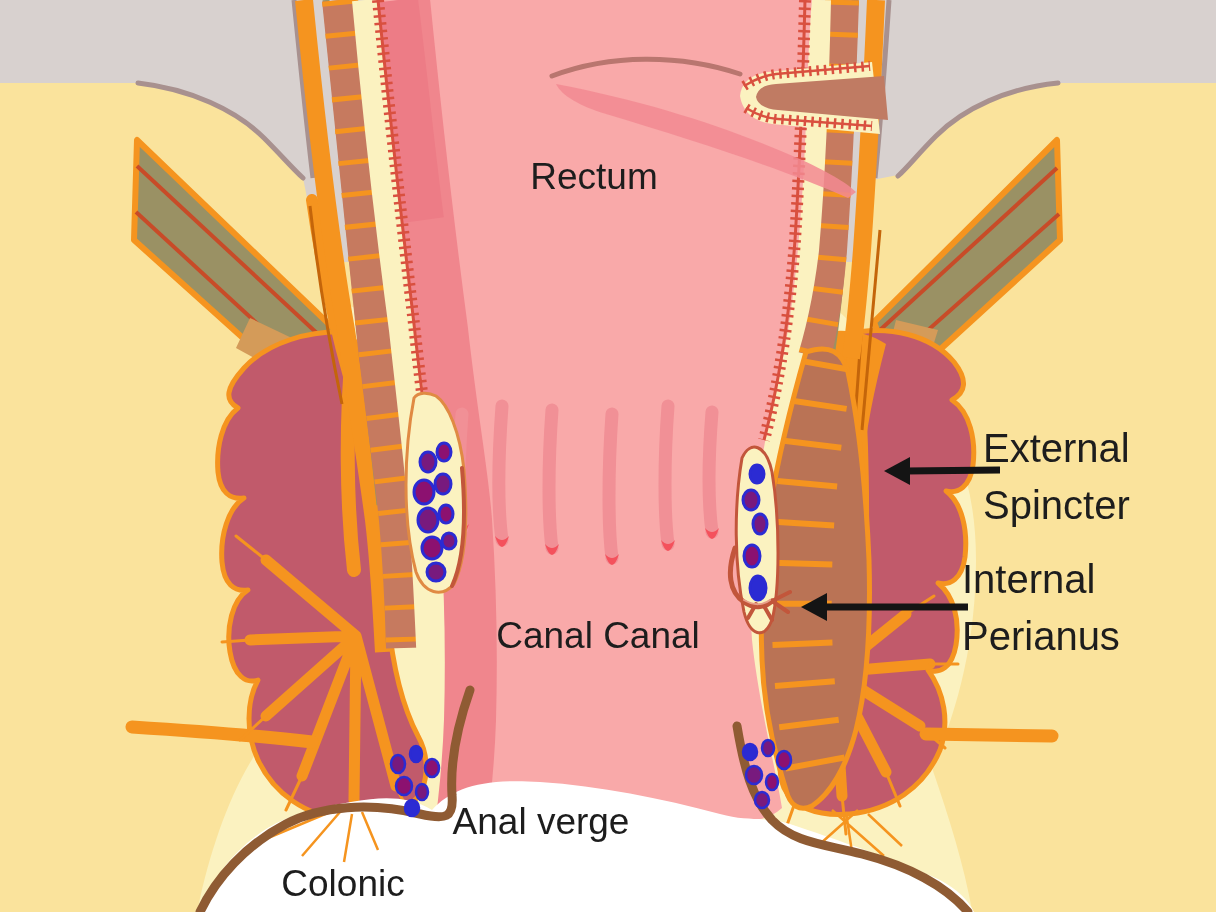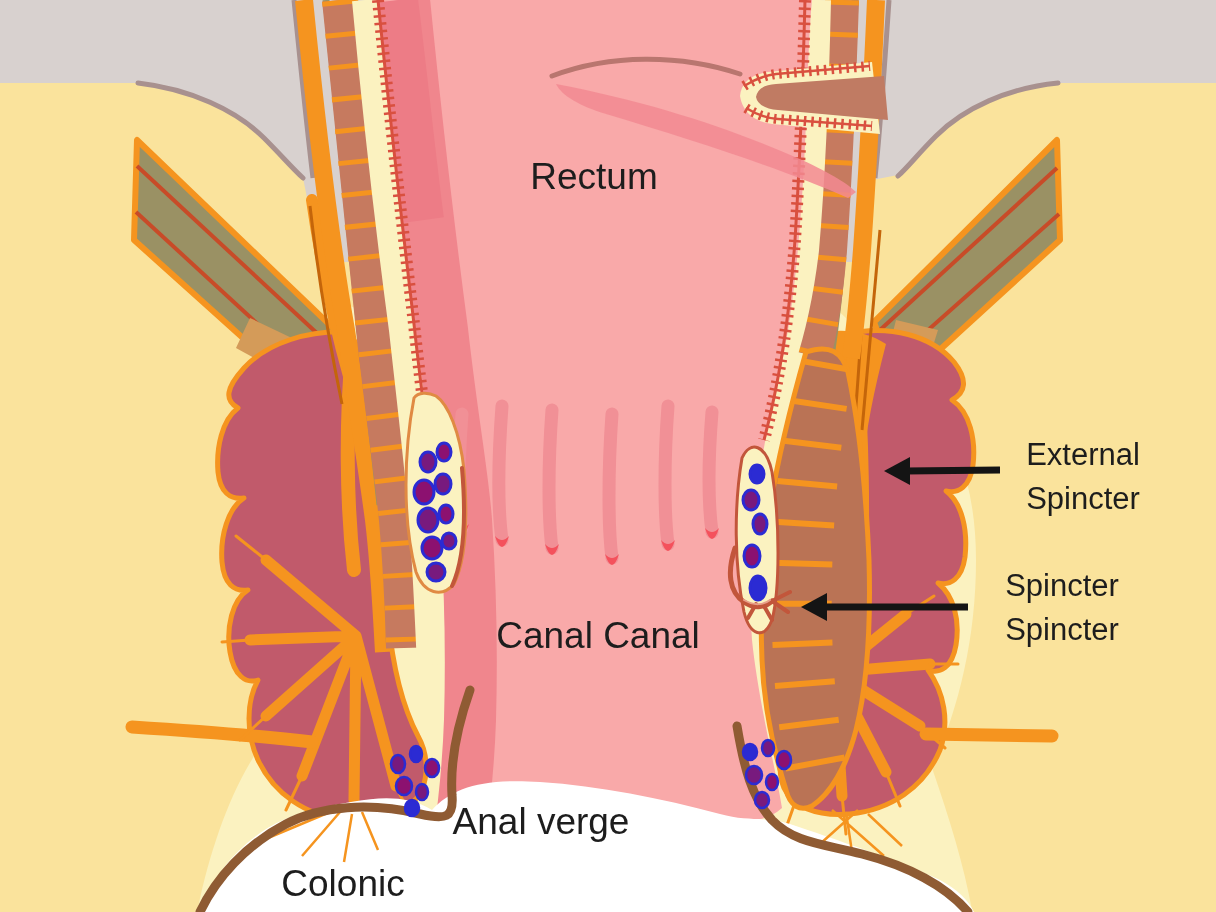--- a/index.html
+++ b/index.html
@@ -1,22 +1,22 @@
 <!DOCTYPE html>
 <html><head>
 <meta charset="utf-8">
 <style>
   html,body{margin:0;padding:0;background:#FAE39C;}
   #stage{position:relative;width:1216px;height:912px;overflow:hidden;
          font-family:"Liberation Sans", sans-serif;}
   #art{position:absolute;left:0;top:0;}
   .lbl{position:absolute;transform:translate(-50%,-50%);
        font-size:37px;line-height:1.42;color:#1d1d1d;
-       white-space:nowrap;text-align:center;user-select:none;}
-  .lbl.wrap{white-space:normal;width:200px;font-size:31px;}
+       white-space:nowrap;text-align:left;user-select:none;}
+  .lbl.wrap{white-space:normal;width:200px;font-size:40px;}
 </style>
 </head>
 <body>
 
 <div id="stage">
 
 <svg id="art" width="1216" height="912" viewBox="0 0 1216 912">
 
   <defs>
     <clipPath id="clip-isr">
@@ -213,15 +213,15 @@
     <path d="M968,607 L824,607" stroke="#141414" stroke-width="7" fill="none"></path>
     <path d="M801,607 L827,593 L827,621 Z" fill="#141414"></path>
   </g>
 </svg>
 
 <div class="lbl" style="left:594px;top:177px">Rectum</div>
 <div class="lbl" style="left:598px;top:636px">Canal Canal</div>
 <div class="lbl" style="left:541px;top:822px">Anal verge</div>
 <div class="lbl" style="left:343px;top:884px">Colonic</div>
 <div class="lbl wrap" style="left:1083px;top:477px">External Spincter</div>
-<div class="lbl wrap" style="left:1062px;top:608px">Spincter Spincter</div>
+<div class="lbl wrap" style="left:1062px;top:608px">Internal Perianus</div>
 
 </div>
 
 </body></html>

